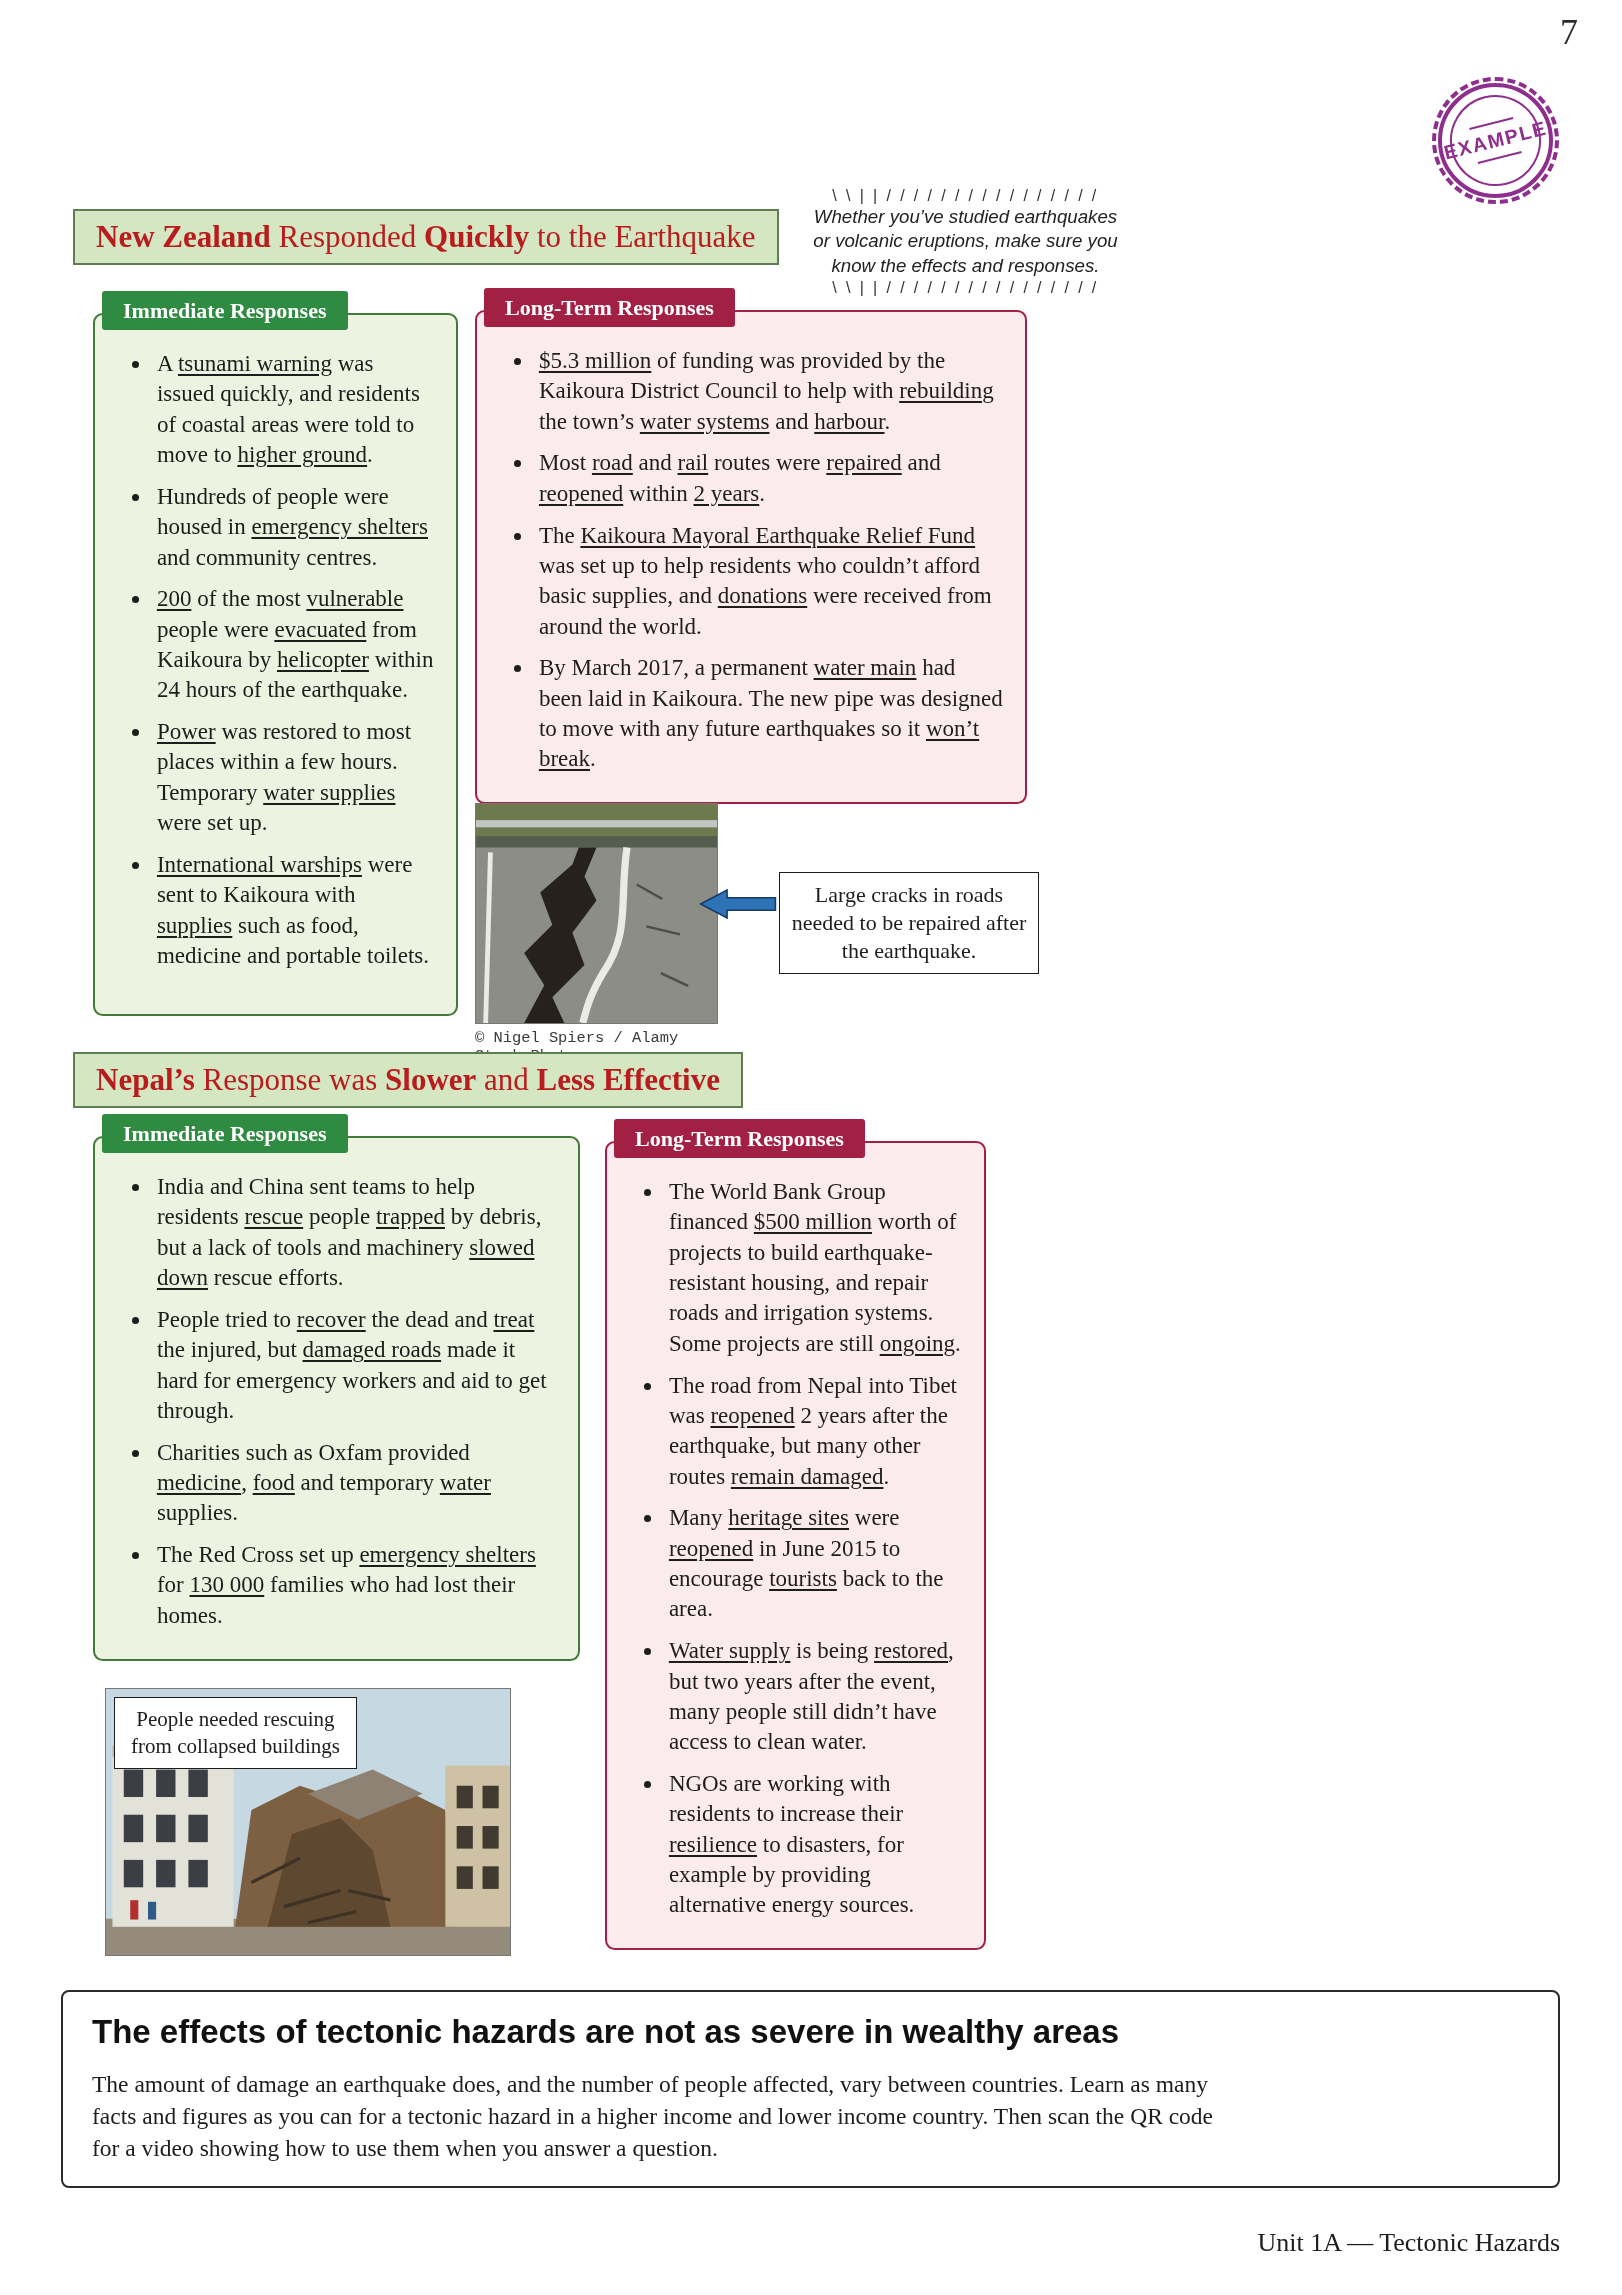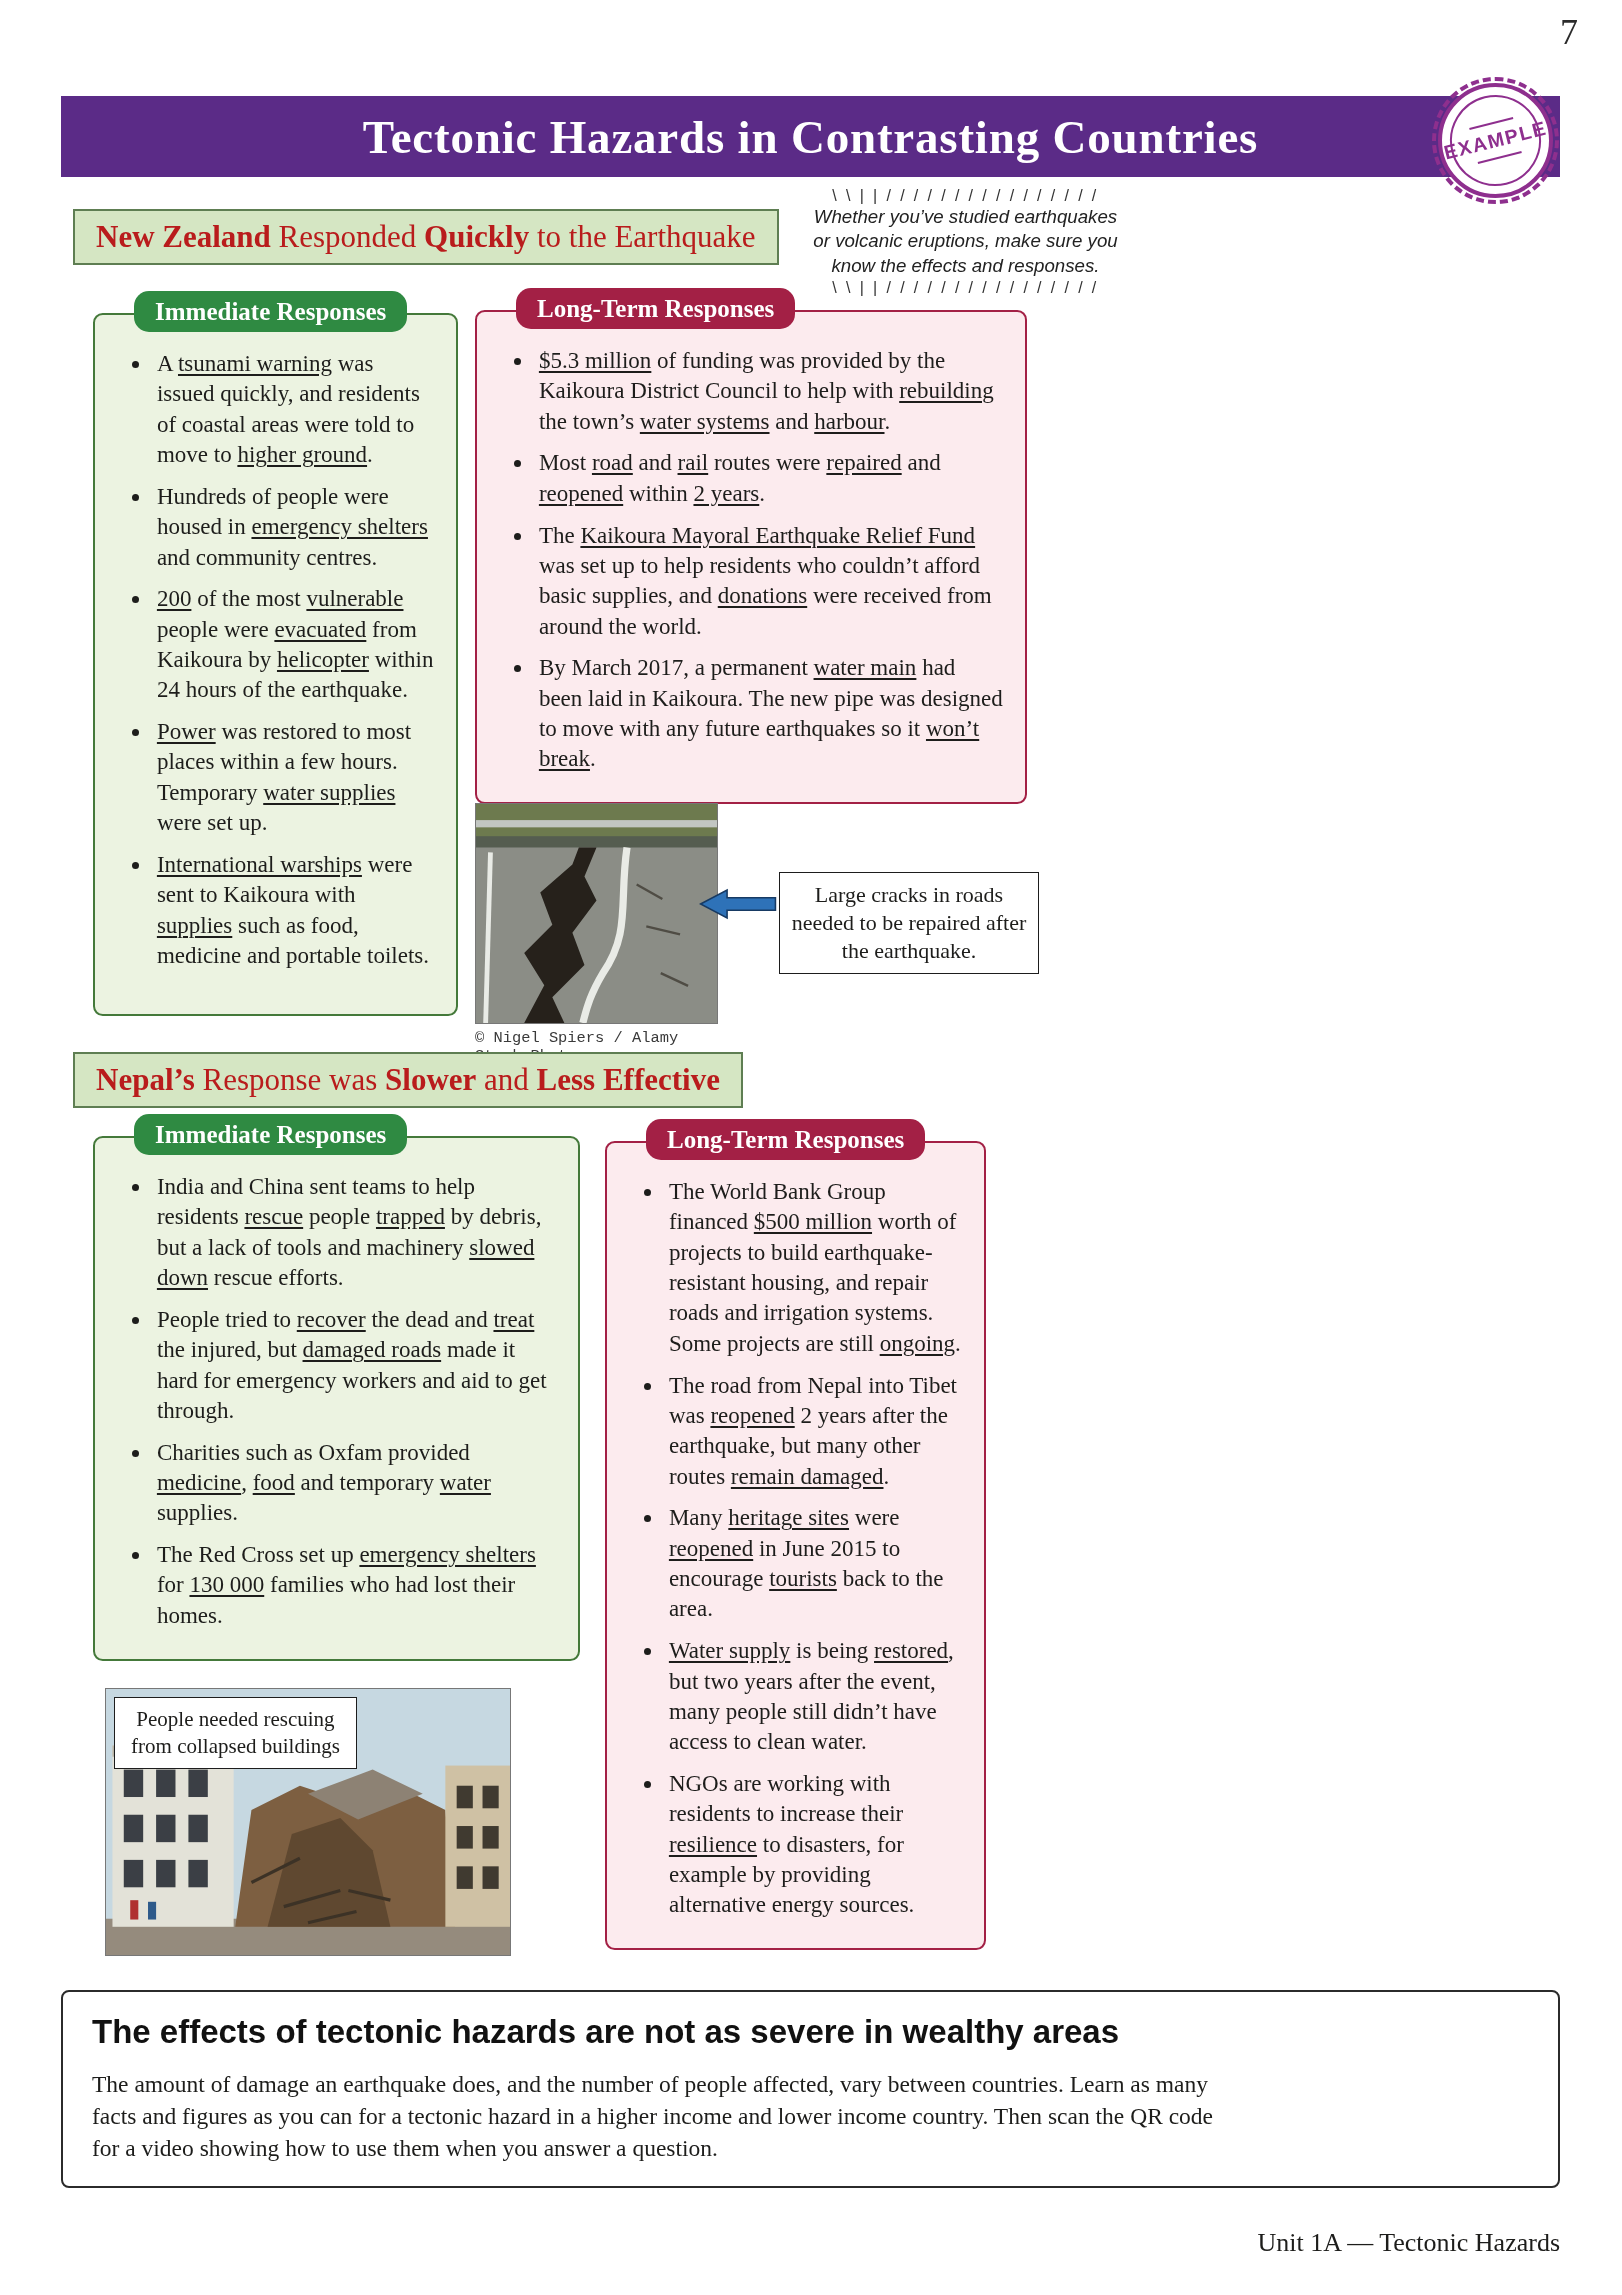--- a/index.html
+++ b/index.html
@@ -32,22 +32,22 @@
 
   .note{position:absolute;left:791px;top:187px;width:349px;text-align:center;
         font-family:"Liberation Sans",sans-serif;font-style:italic;color:#222;z-index:2}
   .note .hatch{font-style:normal;font-size:16px;letter-spacing:2.4px;white-space:nowrap;
         overflow:hidden;color:#333;line-height:1.1}
   .note .line{font-size:18.7px;line-height:1.32}
 
   .resp-box{position:absolute;border-radius:9.7px;padding:34px 21px 16px 21px}
   .green-box{background:var(--green_fill,#ecf3e1);border:2.4px solid var(--green_border,#44793a)}
   .pink-box{background:var(--pink_fill,#fcebee);border:2.4px solid var(--crimson,#a32045)}
-  .tab{position:absolute;top:-24px;left:39px;color:#fff;font-weight:bold;font-size:25px;
-       padding:6.5px 21px;border-radius:15px;white-space:nowrap}
+  .tab{position:absolute;top:-24px;left:7px;color:#fff;font-weight:bold;font-size:22px;
+       padding:6.5px 21px;border-radius:3px;white-space:nowrap}
   .green-tab{background:var(--green,#2f8a42)}
   .pink-tab{background:var(--crimson,#a32045)}
 
   #nz-immediate{left:93px;top:313px;width:365px;min-height:703px}
   #nz-longterm{left:475px;top:310px;width:552px;min-height:454px}
   #nepal-immediate{left:93px;top:1136px;width:487px;min-height:519px}
   #nepal-longterm{left:605px;top:1141px;width:381px;min-height:787px}
 
   .resp-box ul{list-style:disc;padding-left:36px}
   .resp-box li{font-size:23px;line-height:1.32;margin-bottom:11.4px;padding-left:4.9px}
@@ -71,23 +71,20 @@
 
   .footer{position:absolute;right:63px;top:2228px;font-size:26px;color:#1d1d1b}
 </style>
 </head>
 <body>
 
 <div class="page">
 
   <div class="page-number">7</div>
 
-  <header class="banner">
-    <h1>Tectonic Hazards in Contrasting Countries</h1>
-  </header>
 
   <div class="stamp">
     <div class="stamp-inner">
       <div class="stamp-line"></div>
       <span>EXAMPLE</span>
       <div class="stamp-line"></div>
     </div>
   </div>
 
   <div class="section-header" id="nz-header"><b>New Zealand</b> Responded <b>Quickly</b> to the Earthquake</div>

